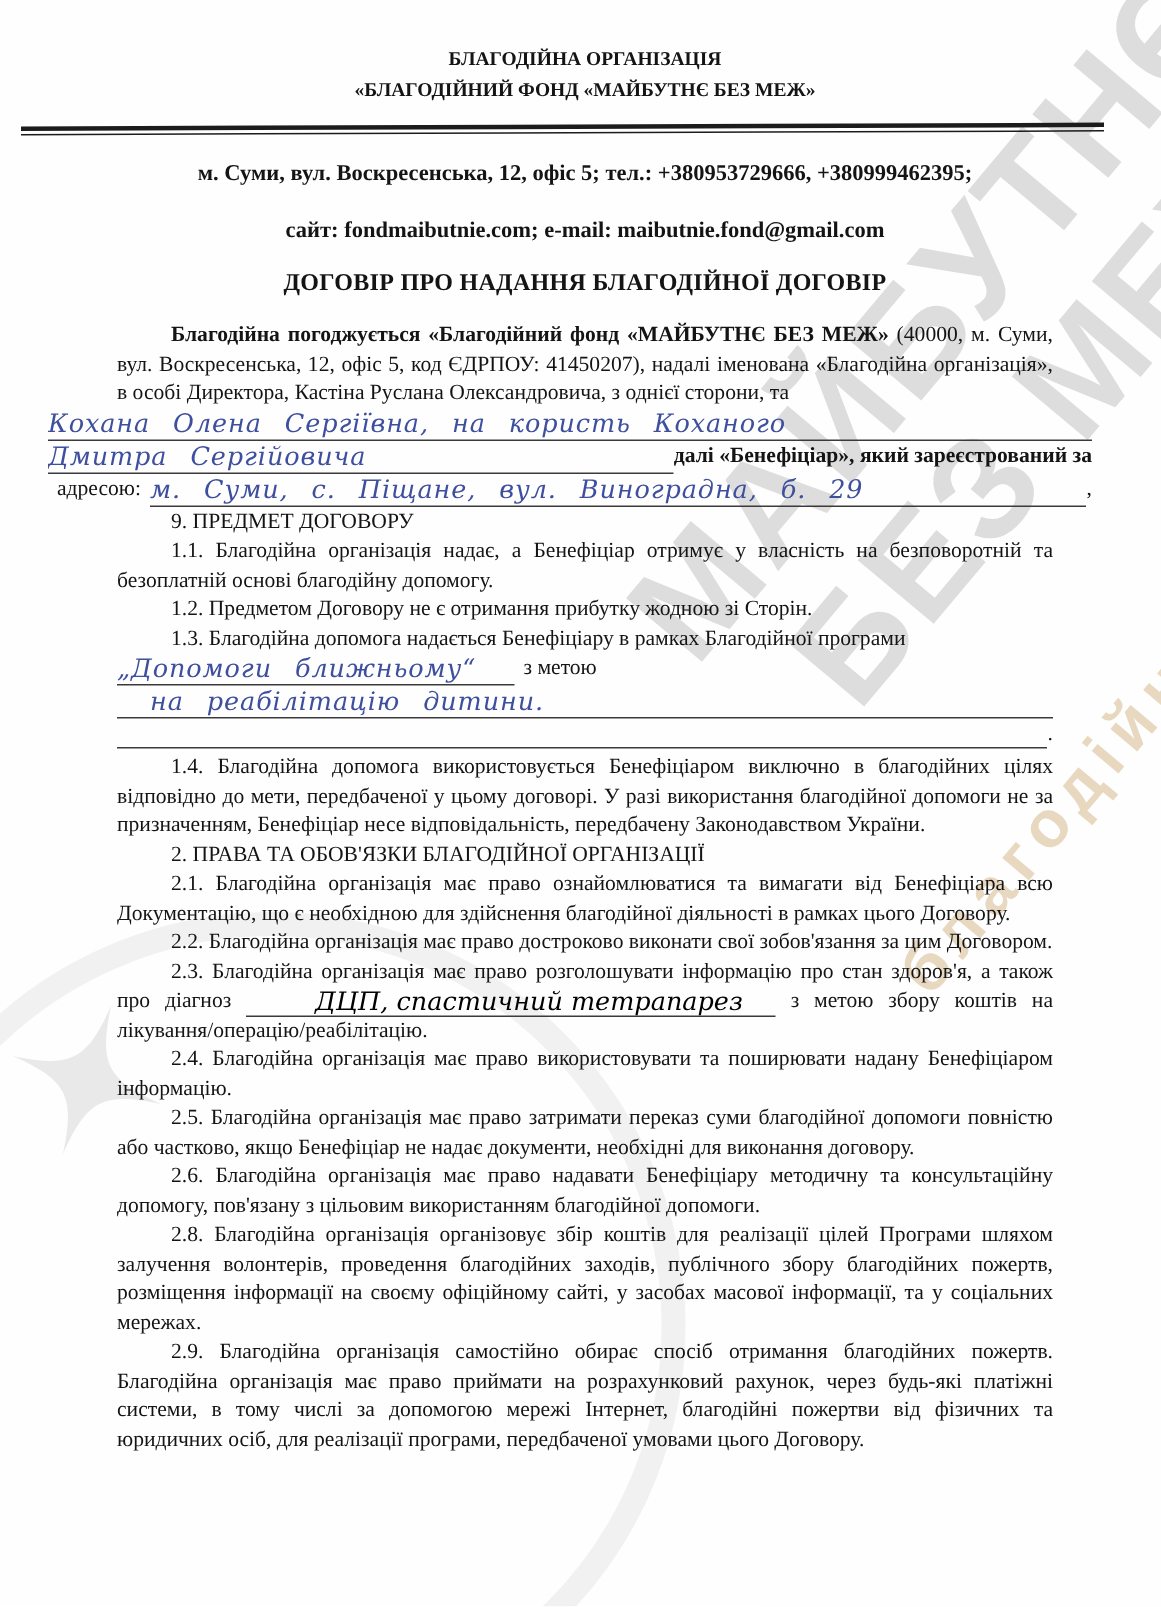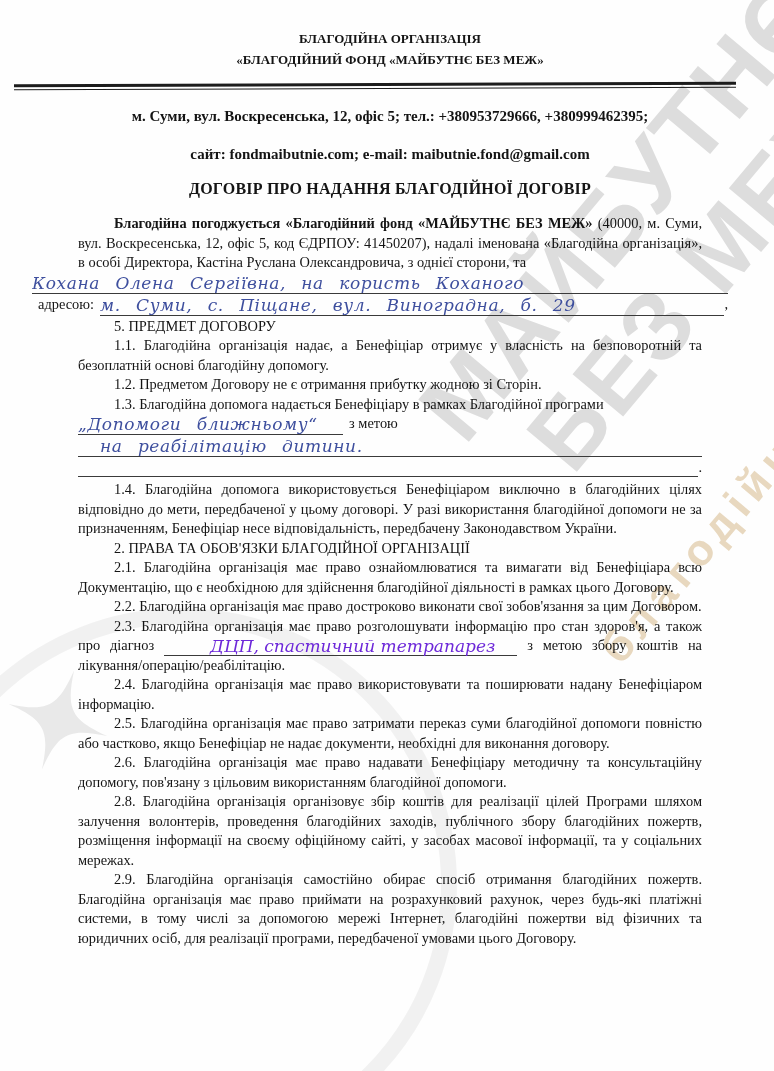--- a/index.html
+++ b/index.html
@@ -54,21 +54,21 @@
     color:#3e4f9e; font-size:17px; line-height:20px;
     border-bottom:1.3px solid #3a3a3a; white-space:nowrap; overflow:hidden;
   }
   .sp { word-spacing:0.55em; letter-spacing:0.6px; }
   .grow { flex:1; }
   .printed { font-size:14.4px; line-height:19.5px; white-space:nowrap; }
   .pad-x { padding:0 6px; }
   .blank { border-bottom:1.3px solid #3a3a3a; height:18px; }
   .hw-inline {
     display:inline-block; font-family:"DejaVu Serif", serif; font-style:italic;
-    color:#6d28d9; font-size:17px; line-height:16px;
+    color:#000000; font-size:17px; line-height:16px;
     border-bottom:1.3px solid #3a3a3a; padding:0 22px 1px 10px;
     position:relative; top:2px; white-space:nowrap;
   }
   .indent-hw { padding-left:22px; }
 </style>
 </head>
 <body>
 
 <div class="page">
 
@@ -97,26 +97,30 @@
     <div class="addr">сайт: fondmaibutnie.com; e-mail: maibutnie.fond@gmail.com</div>
 
     <div class="doc-title">ДОГОВІР ПРО НАДАННЯ БЛАГОДІЙНОЇ ДОГОВІР</div>
 
     <p class="para"><span class="bold">Благодійна погоджується «Благодійний фонд «МАЙБУТНЄ БЕЗ МЕЖ»</span><span> (40000, м. Суми, вул. Воскресенська, 12, офіс 5, код ЄДРПОУ: 41450207), надалі іменована «Благодійна організація», в особі Директора, Кастіна Руслана Олександровича, з однієї сторони, та</span></p>
 
     <div class="hw-line bleed">
       <span class="hw sp grow">Кохана Олена Сергіївна, на користь Коханого</span>
     </div>
     <div class="hw-line bleed">
+      <span class="hw sp grow">Дмитра Сергійовича</span>
+      <span class="printed bold">далі «Бенефіціар», який зареєстрований за</span>
+    </div>
+    <div class="hw-line bleed">
       <span class="printed pad-x">адресою:</span>
       <span class="hw sp grow">м. Суми, с. Піщане, вул. Виноградна, б. 29</span>
       <span class="printed">,</span>
     </div>
 
-    <p class="para">5. ПРЕДМЕТ ДОГОВОРУ</p>
+    <p class="para">9. ПРЕДМЕТ ДОГОВОРУ</p>
     <p class="para">1.1. Благодійна організація надає, а Бенефіціар отримує у власність на безповоротній та безоплатній основі благодійну допомогу.</p>
     <p class="para">1.2. Предметом Договору не є отримання прибутку жодною зі Сторін.</p>
     <p class="para">1.3. Благодійна допомога надається Бенефіціару в рамках Благодійної програми</p>
 
     <div class="hw-line">
       <span class="hw sp" style="min-width:265px">„Допомоги ближньому“</span>
       <span class="printed pad-x">з метою</span>
     </div>
     <div class="hw-line">
       <span class="hw sp grow indent-hw">на реабілітацію дитини.</span>

